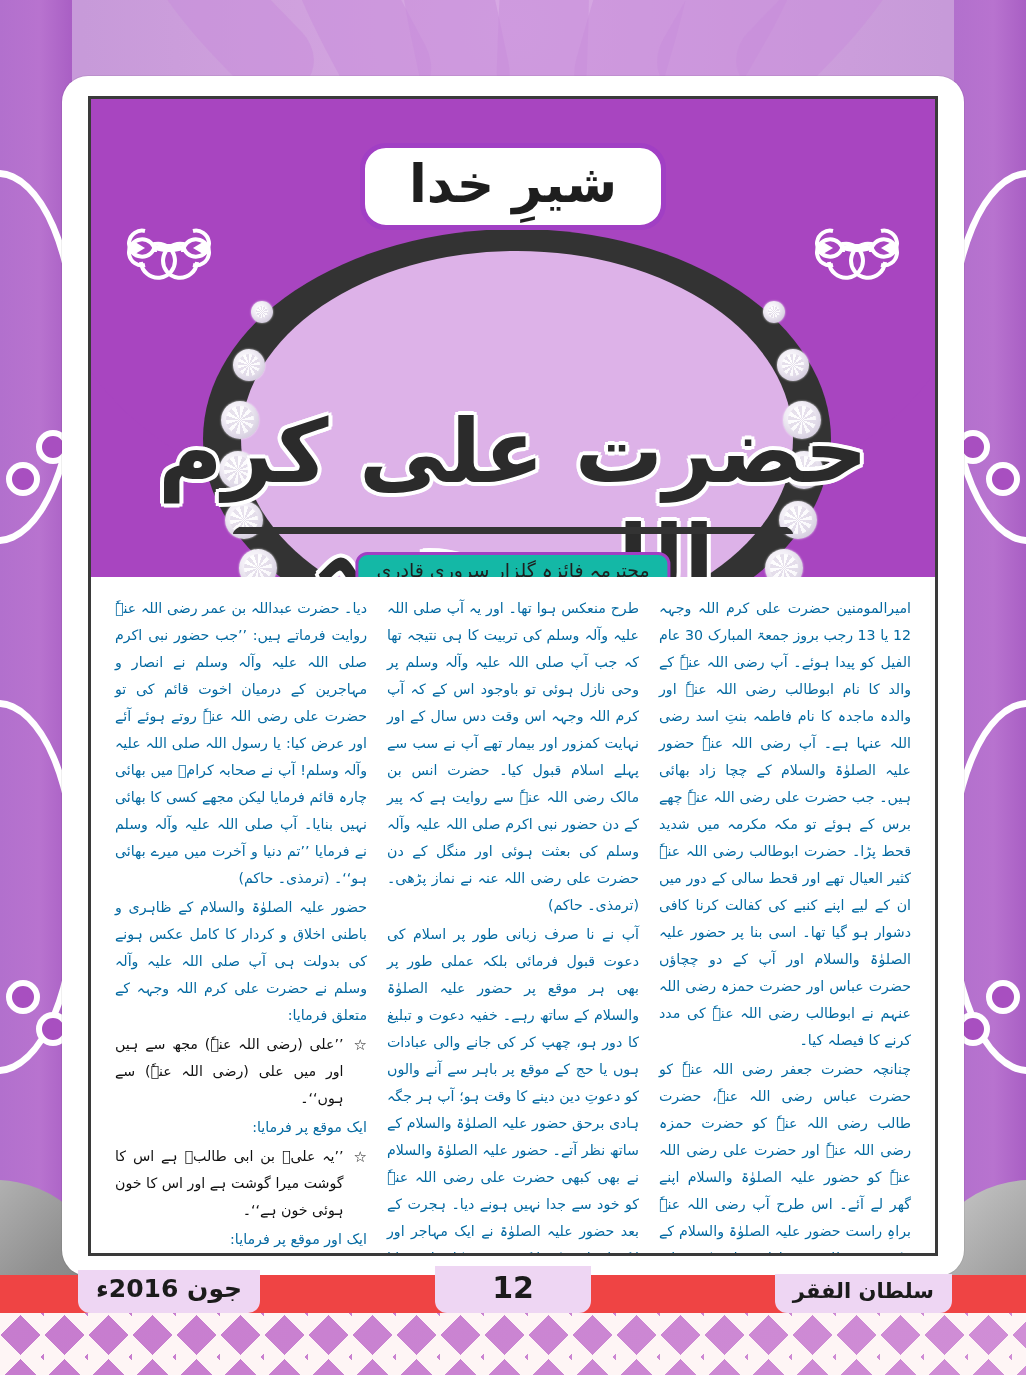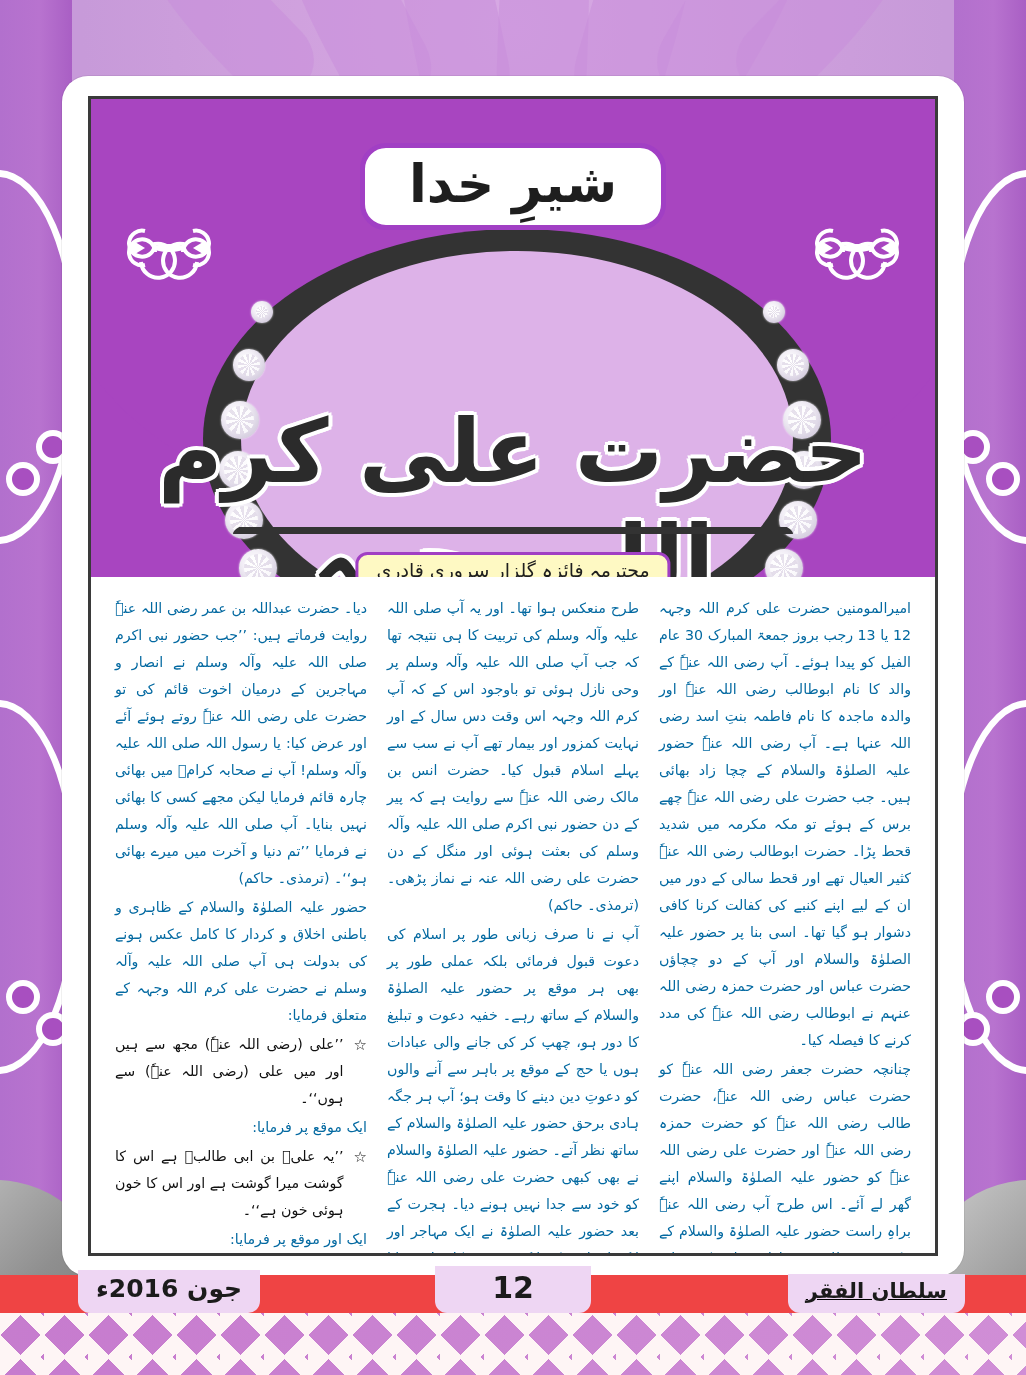--- a/index.html
+++ b/index.html
@@ -104,21 +104,21 @@
     text-shadow:
       -3px -3px 0 #fff, 3px -3px 0 #fff, -3px 3px 0 #fff, 3px 3px 0 #fff,
       0 -4px 0 #fff, 0 4px 0 #fff, -4px 0 0 #fff, 4px 0 0 #fff;
   }
   .swoosh{
     position:absolute;left:50%;transform:translateX(-50%);top:402px;width:560px;height:26px;
     border-bottom:7px solid #333;border-radius:50%/100% 100% 0 0;
   }
   .byline{
     position:absolute;left:50%;transform:translateX(-50%);bottom:-16px;
-    background:#fef9c3;border:3px solid #a13fc4;border-radius:12px;
+    background:#14b8a6;border:3px solid #a13fc4;border-radius:12px;
     padding:2px 18px 6px;direction:rtl;z-index:5;
   }
   .byline span{
     font-family:"DejaVu Sans", sans-serif;font-size:19px;line-height:1.4;color:#1e1e1e;
   }
   .ornament{
     position:absolute;top:112px;width:116px;height:74px;color:#ffffff;
   }
   .ornament.left{left:20px;}
   .ornament.right{right:20px;}
@@ -168,21 +168,21 @@
   }
   .f-pill{
     position:absolute;bottom:62px;background:#eed6f3;border-radius:0 0 12px 12px;
     padding:5px 18px 9px;direction:rtl;text-align:center;
   }
   .f-pill span{font-family:"DejaVu Sans", sans-serif;color:#1b1b1b;}
   .f-date{left:78px;}
   .f-date span{font-size:25px;line-height:1.15;font-weight:700;}
   .f-page{left:50%;transform:translateX(-50%);min-width:120px;}
   .f-page span{font-size:30px;line-height:1.1;font-weight:700;}
-  .f-logo{right:61px;min-width:130px;text-decoration:underline;}
+  .f-logo{right:74px;min-width:130px;}
   .f-logo span{font-size:21px;line-height:1.2;font-weight:700;}
 </style>
 </head>
 <body>
 
 <div id="page">
 
   <div class="bg-base"></div>
 
   <div class="petal" style="left:300px;top:-140px;width:90px;height:260px;transform:rotate(-28deg);"></div>

